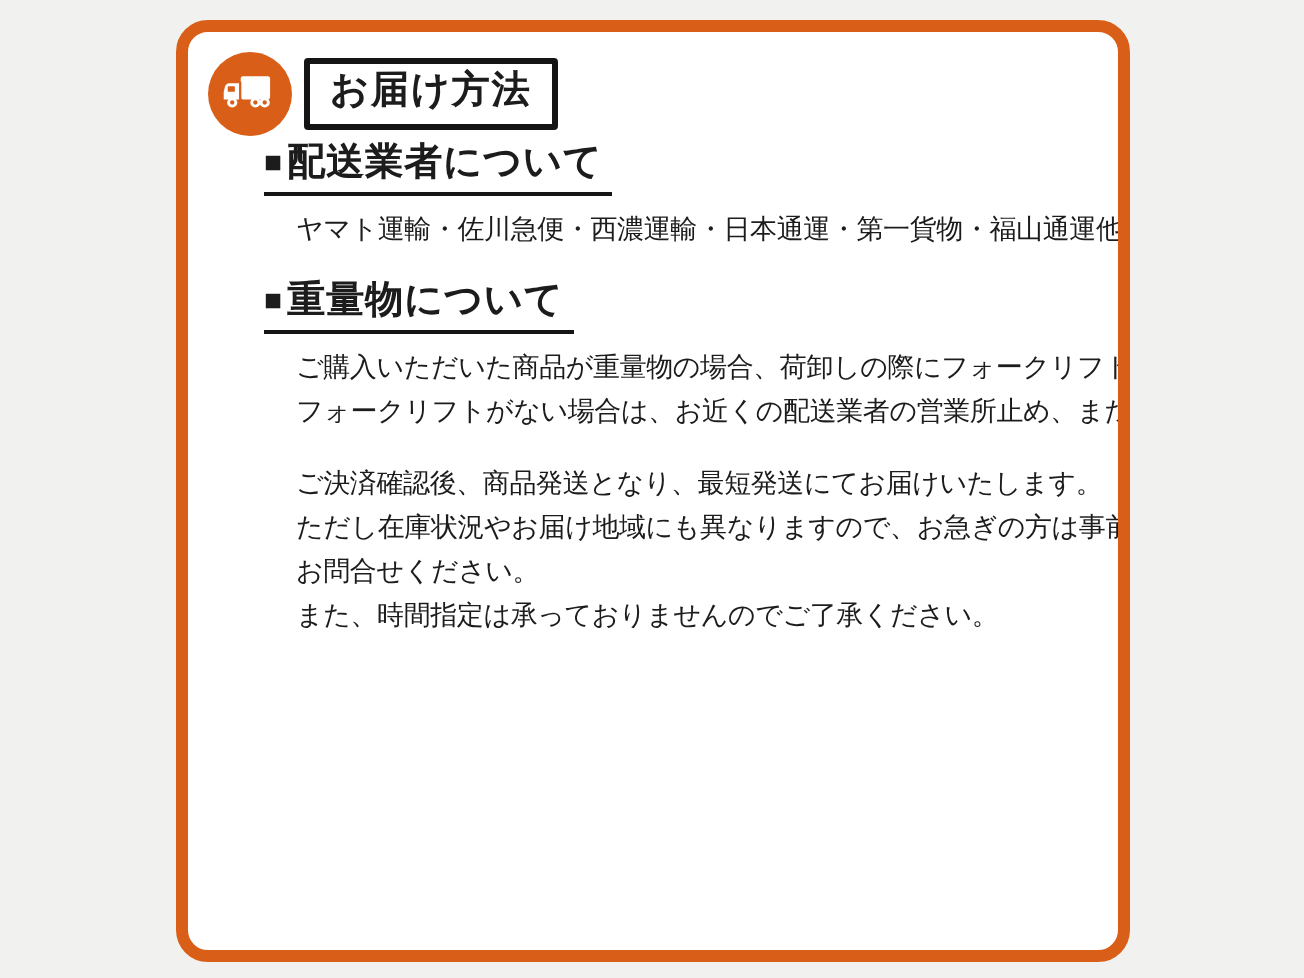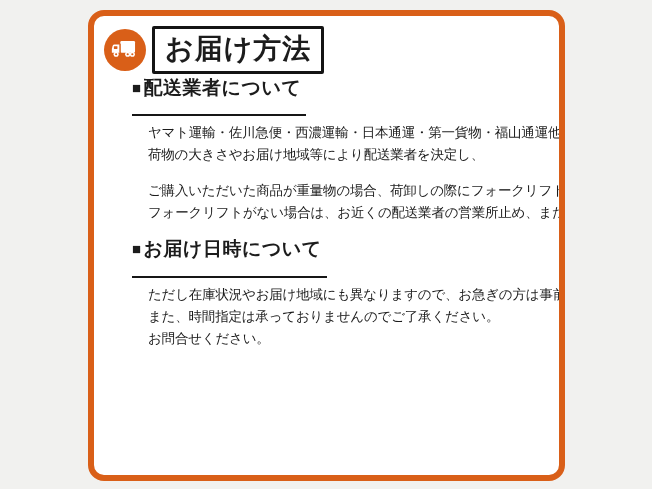--- a/index.html
+++ b/index.html
@@ -33,37 +33,37 @@
     background:var(--accent);
     display:inline-flex;align-items:center;justify-content:center;
     flex:0 0 auto;
   }
   .icon-circle svg{width:34px;height:34px;display:block;}
   .title-box{
     margin-left:6px;
     border:3px solid #141414;
     border-radius:2px;
     background:#fff;
-    font-size:28px;
+    font-size:19px;
     font-weight:700;
     letter-spacing:1px;
     padding:3px 10px 5px 10px;
     line-height:1.2;
     white-space:nowrap;
   }
   .sections{margin:3px 0 0 38px;}
   .section + .section{margin-top:14px;}
   .section-title{
     display:inline-block;
     font-size:19px;
     font-weight:700;
     letter-spacing:0.5px;
     line-height:1.15;
     border-bottom:2px solid #161616;
-    padding:0 5px 16px 0;
+    padding:0 5px 3px 0;
     white-space:nowrap;
   }
   .section-title .bullet{
     font-size:15px;
     vertical-align:1px;
     margin-right:2px;
   }
   .section-body{
     margin:6px 0 0 16px;
     font-size:13.5px;
@@ -95,35 +95,35 @@
       </span>
       <h1 class="title-box">お届け方法</h1>
     </div>
 
     <div class="sections">
 
       <section class="section">
         <h2 class="section-title"><span class="bullet">■</span><span>配送業者について</span></h2>
         <div class="section-body">
           <div class="line">ヤマト運輸・佐川急便・西濃運輸・日本通運・第一貨物・福山通運他、</div>
-          <div class="line">荷物の大きさやお届け地域等により配送業者を決定し、</div>
         </div>
       </section>
 
       <section class="section">
+        <h2 class="section-title"><span class="bullet">■</span><span>重量物について</span></h2>
         <div class="section-body">
           <div class="line">ご購入いただいた商品が重量物の場合、荷卸しの際にフォークリフトが</div>
           <div class="line">フォークリフトがない場合は、お近くの配送業者の営業所止め、または</div>
         </div>
       </section>
 
       <section class="section">
-        <h2 class="section-title"><span class="bullet">■</span><span>お届け日時について</span></h2>
         <div class="section-body">
+          <div class="line">ご決済確認後、商品発送となり、最短発送にてお届けいたします。</div>
           <div class="line">ただし在庫状況やお届け地域にも異なりますので、お急ぎの方は事前に</div>
+          <div class="line">お問合せください。</div>
           <div class="line">また、時間指定は承っておりませんのでご了承ください。</div>
-          <div class="line">お問合せください。</div>
         </div>
       </section>
 
     </div>
   </div>
 </div>
 
 </body></html>

